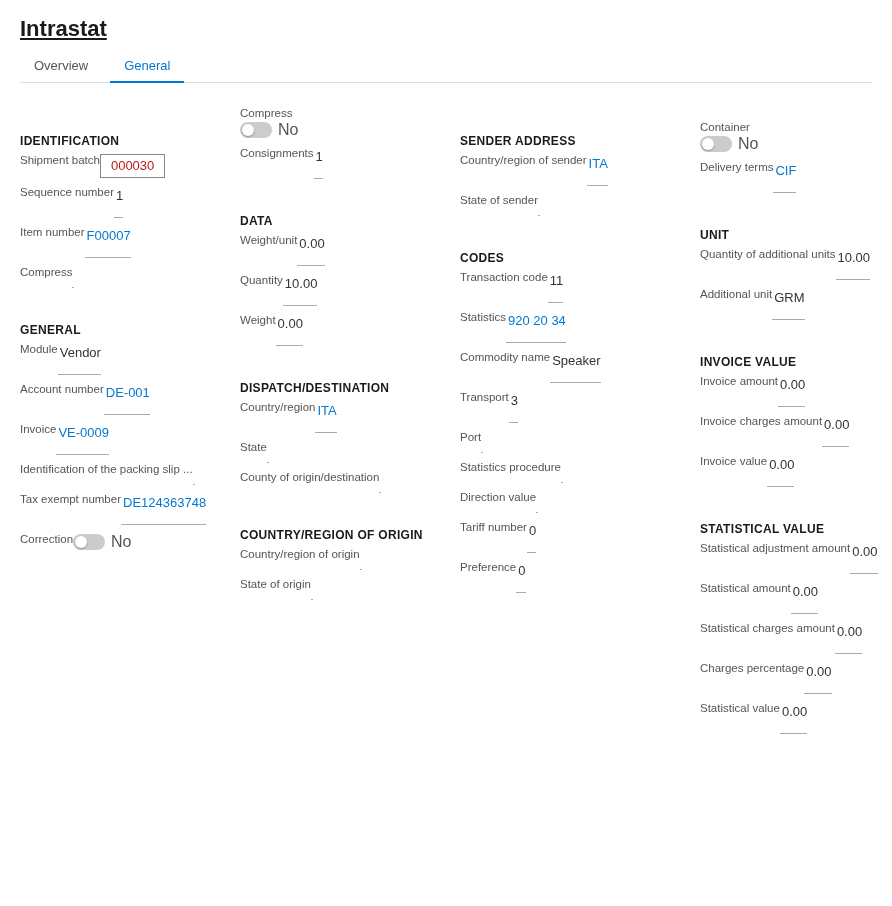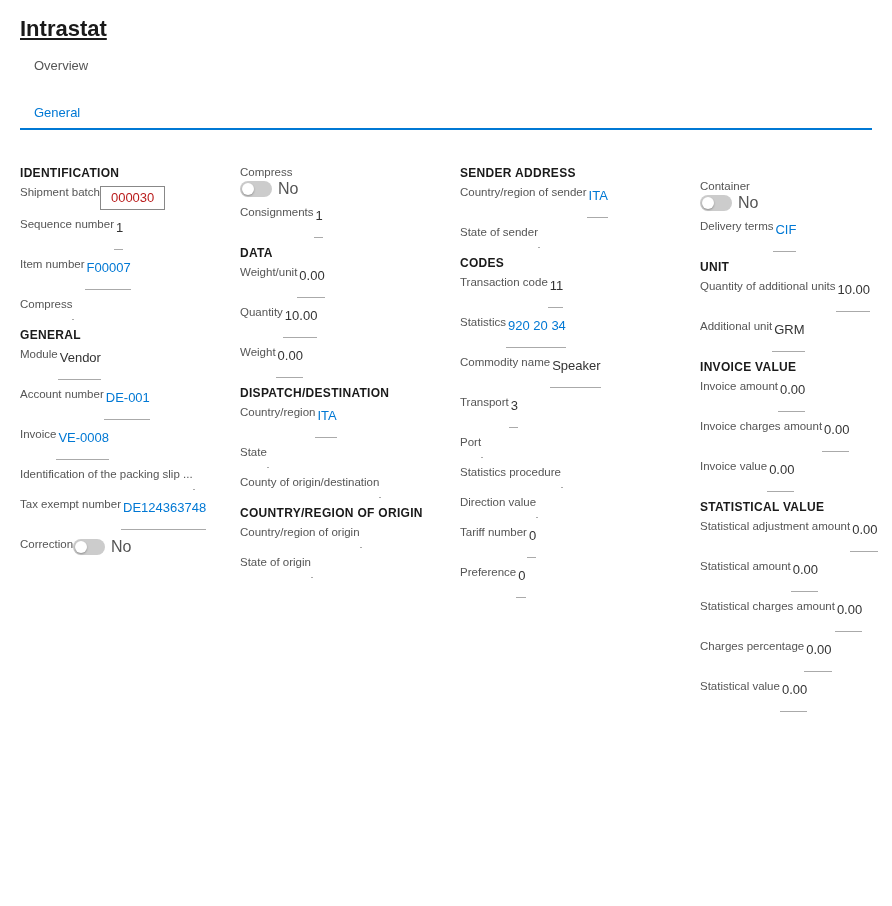--- a/index.html
+++ b/index.html
@@ -1,26 +1,26 @@
 <!DOCTYPE html>
 <html><head>
   <meta charset="utf-8">
   <style>
     * { box-sizing: border-box; margin: 0; padding: 0; }
     body { font-family: 'Segoe UI', Arial, sans-serif; font-size: 13px; color: #333; background: #fff; padding: 16px 20px; }
 
     .page-title { font-size: 22px; font-weight: 600; color: #1a1a1a; margin-bottom: 10px; text-decoration: underline; }
 
-    .tabs { display: flex; gap: 17px; border-bottom: 1px solid #ddd; margin-bottom: 36px; flex-direction: column; }
+    .tabs { display: flex; gap: 8px; border-bottom: 1px solid #ddd; margin-bottom: 24px; }
     .tab { padding: 6px 14px 8px; font-size: 13px; cursor: pointer; color: #555; border-bottom: 2px solid transparent; margin-bottom: -1px; }
     .tab.active { color: #0078d4; border-bottom: 2px solid #0078d4; font-weight: 500; }
 
     .form-grid { display: grid; grid-template-columns: 210px 210px 230px 220px; gap: 0 10px; }
 
-    .section-header { font-size: 12px; font-weight: 700; color: #1a1a1a; margin-top: 0; margin-bottom: 6px; text-transform: uppercase; letter-spacing: 0.3px; }
+    .section-header { font-size: 12px; font-weight: 700; color: #1a1a1a; margin-top: 27px; margin-bottom: 6px; text-transform: uppercase; letter-spacing: 0.3px; }
 
     .field { display: flex; flex-direction: row; margin-bottom: 8px; }
     .field-label { font-size: 11.5px; color: #555; margin-bottom: 2px; }
     .field-value { font-size: 13px; color: #333; border-bottom: 1px solid #aaa; padding: 2px 0 14px 2px; min-height: 22px; }
     .field-value.link { color: #0078d4; }
     .field-value.right { text-align: right; }
 
     .toggle-row { display: flex; align-items: center; gap: 6px; margin-bottom: 8px; }
     .toggle { display: inline-flex; width: 32px; height: 16px; border-radius: 8px; background: #ccc; position: relative; align-items: center; }
     .toggle.off { background: #ccc; }
@@ -73,21 +73,21 @@
       <div class="field-value">Vendor</div>
     </div>
 
     <div class="field">
       <span class="field-label">Account number</span>
       <div class="field-value link">DE-001</div>
     </div>
 
     <div class="field">
       <span class="field-label">Invoice</span>
-      <div class="field-value link">VE-0008</div>
+      <div class="field-value link">VE-0009</div>
     </div>
 
     <div class="field">
       <span class="field-label">Identification of the packing slip ...</span>
       <div class="field-value"></div>
     </div>
 
     <div class="field">
       <span class="field-label">Tax exempt number</span>
       <div class="field-value link">DE124363748</div>

